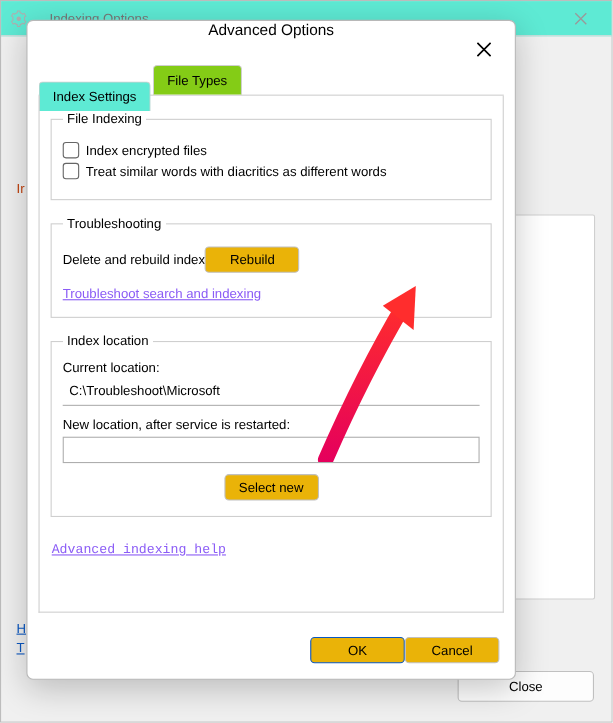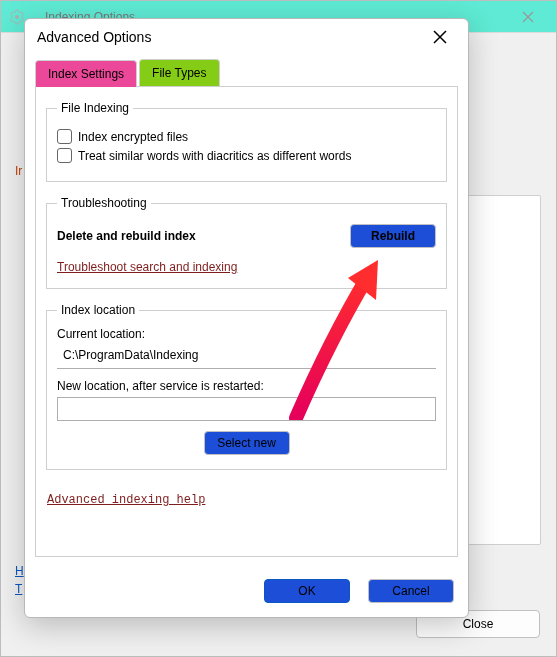--- a/index.html
+++ b/index.html
@@ -73,20 +73,21 @@
     background: #fff;
     border: 1px solid #b8b8b8;
     border-radius: 6px;
     box-shadow: 0 8px 30px rgba(0,0,0,0.22);
     display: flex; flex-direction: column;
   }
   .dlg-titlebar {
     height: 36px;
     display:flex; align-items:center;
     padding: 0 12px;
+    flex-direction: column;
   }
   .dlg-title { font-size: 14px; color:#000; }
   .dlg-x {
     margin-left:auto;
     width:32px; height:28px;
     display:flex; align-items:center; justify-content:center;
   }
   .dlg-x svg { width:14px; height:14px; stroke:#000; stroke-width:1.5; }
 
   .dlg-body { flex:1; padding: 4px 10px 8px 10px; position:relative; }
@@ -98,22 +99,22 @@
   .tab {
     padding: 6px 12px;
     border:1px solid #cfcfcf;
     border-bottom: none;
     background:#84cc16;
     border-radius: 4px 4px 0 0;
     margin-right: 2px;
     position:relative;
   }
   .tab.active {
-    background:#ec4899;
-    top:1px;
+    background:#5eead4;
+    top:15px;
   }
 
   .tab-pane {
     border:1px solid #cfcfcf;
     border-top:none;
     padding: 10px 10px 14px 10px;
     height: 470px;
     position: relative;
   }
 
@@ -126,45 +127,45 @@
 
   .chk-row {
     display:flex; align-items:center; gap:6px;
     margin: 4px 0;
     text-align: center;
   }
   .chkbox {
     width:15px; height:15px; border:1px solid #666; border-radius:3px; background:#fff;
   }
 
-  .row-flex { display:flex; align-items:center; justify-content:space-between; margin:4px 0 12px 0;font-weight:bold;}
+  .row-flex { display:flex; align-items:center; justify-content:flex-start; margin:4px 0 12px 0;}
   .btn {
     min-width:86px; height:24px; padding:0 12px;
-    background:#1d4ed8; border:1px solid #c0c0c0;
+    background:#eab308; border:1px solid #c0c0c0;
     border-radius:4px;
     display:inline-flex; align-items:center; justify-content:center;
   }
   .btn.primary { border-color:#0a57c2; }
 
-  .link { color:#7f1d1d; text-decoration:underline; display:inline-block; }
+  .link { color:#8b5cf6; text-decoration:underline; display:inline-block; }
 
   .textbox {
     width:100%; height:24px;
     border:1px solid #aeaeae;
     background:#fff;
     padding:3px 6px;
     margin:4px 0 10px 0;
   }
   .textbox.ro { color:#000; }
   .floor { border-bottom:1px solid #aeaeae; height:24px; padding:3px 6px; margin:4px 0 10px 0;}
 
   .select-new-row { display:flex; justify-content:center; }
 
   .dlg-footer {
-    display:flex; justify-content:flex-end; gap:18px;
+    display:flex; justify-content:flex-end; gap:0;
     padding: 10px 14px 14px 14px;
   }
   .adv-link-row { position:absolute; left:22px; bottom:62px;font-family:Liberation Mono, monospace; }
 
   
   .arrow {
     position:absolute;
     left: 260px; top: 250px;
     width: 140px; height: 170px;
     pointer-events:none;
@@ -243,21 +244,21 @@
           <div class="btn">
             <span>Rebuild</span>
           </div>
         </div>
         <a class="link" href="#">Troubleshoot search and indexing</a>
       </fieldset>
 
       <fieldset>
         <legend>Index location</legend>
         <div>Current location:</div>
-        <div class="floor">C:\ProgramData\Indexing</div>
+        <div class="floor">C:\Troubleshoot\Microsoft</div>
         <div>New location, after service is restarted:</div>
         <div class="textbox ro"></div>
         <div class="select-new-row">
           <div class="btn">
             <span>Select new</span>
           </div>
         </div>
       </fieldset>
 
     </div>

